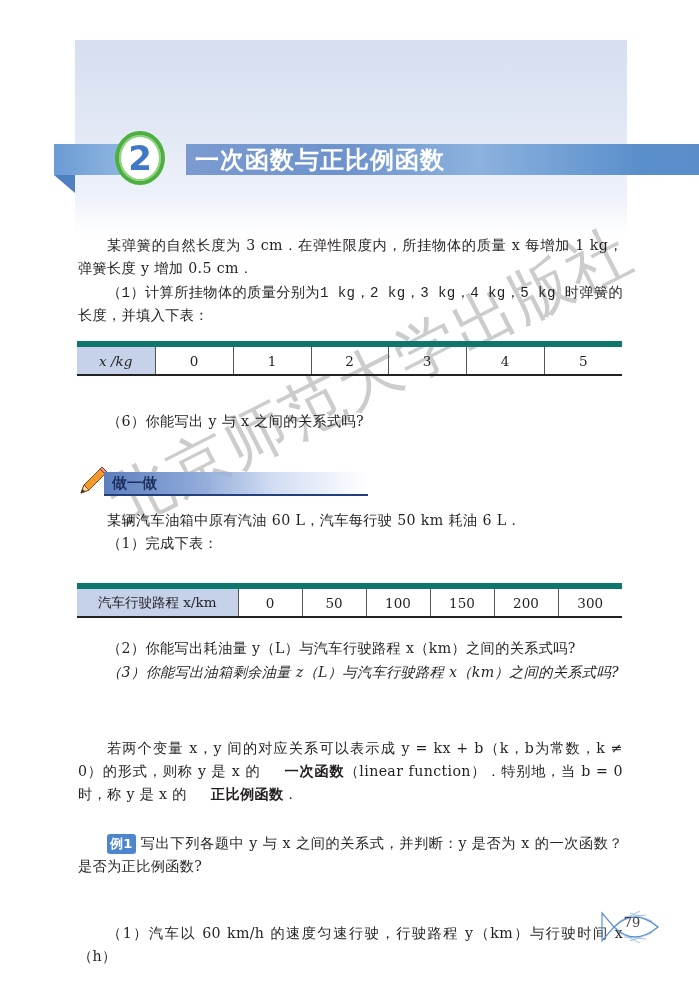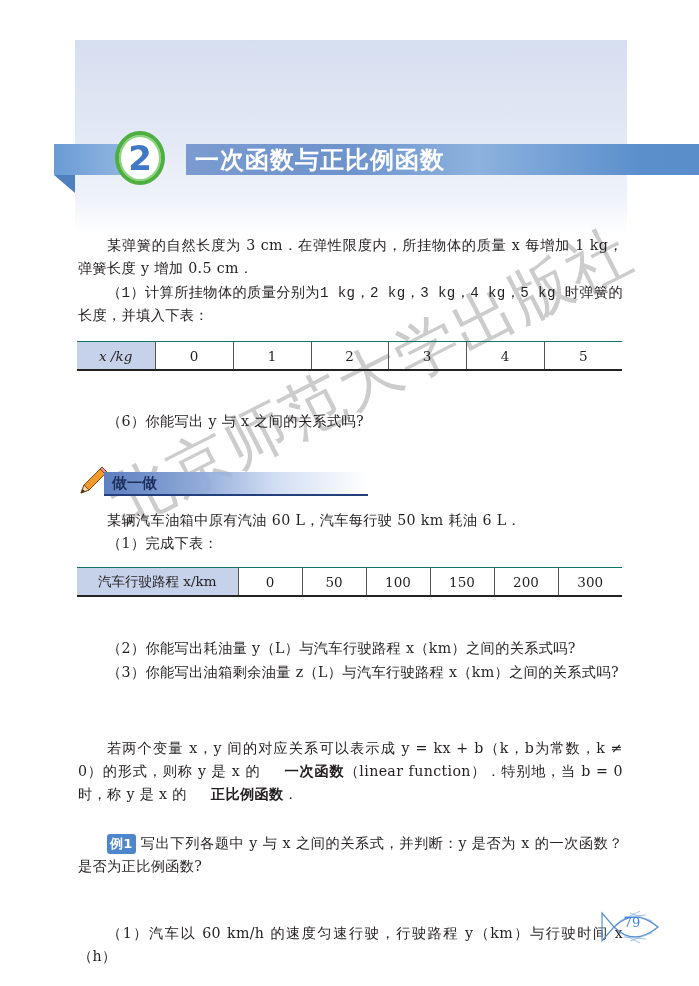--- a/index.html
+++ b/index.html
@@ -48,21 +48,21 @@
   .var { font-style:italic; }
   .bold { font-weight:bold; font-family:"DejaVu Sans","Liberation Sans",sans-serif;margin-left:24px; }
   table.grid {
     position:absolute; left:77px; border-collapse:collapse;
     font-size:13.5px;
   }
   table.grid td {
     border-left:1px solid #555; border-right:1px solid #555;
     text-align:center; height:27px; padding:0;
   }
-  table.grid tr:first-child td { border-top:1px solid #0f766e; border-bottom:1px solid #777;margin-left:12px; }
+  table.grid tr:first-child td { border-top:6px solid #0f766e; border-bottom:1px solid #777;margin-left:12px; }
   table.grid tr:last-child td { border-bottom:2px solid #222; }
   table.grid td:first-child { border-left:none; background:#c6d2ea; }
   table.grid td:last-child { border-right:none; }
   .zuoyizuo {
     position:absolute; left:78px; top:470px; width:290px; height:28px;
   }
   .zyz-bar {
     position:absolute; left:26px; top:2px; width:264px; height:22px;
     background:linear-gradient(to right,#5d7fbf 0%,#8ea9d8 35%,rgba(180,200,235,0.6) 65%,rgba(255,255,255,0) 100%);
     border-bottom:2px solid #23407c;
@@ -82,21 +82,21 @@
   .watermark {
     position:absolute; left:95px; top:470px; width:520px;
     transform:rotate(-27deg); transform-origin:left top;
     font-family:"DejaVu Serif","Liberation Serif",serif;
     font-size:62px; color:rgba(120,120,120,0.38);
     letter-spacing:2px; white-space:nowrap; pointer-events:none;
   }
   .page-fish { position:absolute; left:600px; top:905px; width:60px; height:44px; }
   .page-num {
     position:absolute; left:618px; top:915px; width:28px; text-align:center;
-    font-size:13px; color:#3b82f6;
+    font-size:13px; color:#404040;
   }
 </style>
 </head>
 <body>
 
 <div class="header-bg"></div>
 <div class="ribbon-left"></div>
 <div class="ribbon-fold"></div>
 <div class="num-circle">2</div>
 <div class="title-bar">
@@ -140,21 +140,21 @@
     <polygon points="3,27 4.5,23 7,25.5" fill="#333"></polygon>
     <polygon points="22,3 27,8 29,6 24,1" fill="#e88aa4" stroke="#8a4a10" stroke-width="1"></polygon>
   </svg>
   <div class="zyz-bar"></div>
   <span class="zyz-label">做一做</span>
 </div>
 
 <div class="p indent" style="top:509px;">某辆汽车油箱中原有汽油 60 L，汽车每行驶 50 km 耗油 6 L．</div>
 <div class="p indent" style="top:532px;">（1）完成下表：</div>
 
-<table class="grid" style="top:567px; width:545px;">
+<table class="grid" style="top:583px; width:545px;">
   <colgroup>
       <col style="width:161px">
       <col style="width:64px">
       <col style="width:64px">
       <col style="width:64px">
       <col style="width:64px">
       <col style="width:64px">
       <col style="width:64px">
     </colgroup>
   <tbody>
@@ -164,21 +164,21 @@
     <td>50</td>
     <td>100</td>
     <td>150</td>
     <td>200</td>
     <td>300</td>
   </tr>
 </tbody>
   </table>
 
 <div class="p indent" style="top:637px;">（2）你能写出耗油量 y（L）与汽车行驶路程 x（km）之间的关系式吗?</div>
-<div class="p indent" style="top:661px;">（3）你能写出油箱剩余油量 z（L）与汽车行驶路程 x（km）之间的关系式吗?</div>
+<div class="p indent" style="top:661px;font-style:italic;">（3）你能写出油箱剩余油量 z（L）与汽车行驶路程 x（km）之间的关系式吗?</div>
 
 <div class="p indent" style="top:737px;"><span>若两个变量 x，y 间的对应关系可以表示成 y = kx + b（k，b为常数，k ≠ 0）的形式，则称 y 是 x 的</span><span class="bold">一次函数</span><span>（linear function）．特别地，当 b = 0 时，称 y 是 x 的</span><span class="bold">正比例函数</span><span>．</span></div>
 
 <div class="p indent" style="top:832px;"><span class="example-badge">例1</span> <span>写出下列各题中 y 与 x 之间的关系式，并判断：y 是否为 x 的一次函数？是否为正比例函数?</span></div>
 <div class="p indent" style="top:878px;margin-top:44px;">（1）汽车以 60 km/h 的速度匀速行驶，行驶路程 y（km）与行驶时间 x（h）</div>
 
 <svg class="page-fish" viewBox="0 0 60 44">
   <path d="M2,8 L14,22 L2,36 Z" fill="none" stroke="#5b8fcc" stroke-width="1.2"></path>
   <path d="M14,22 Q34,2 58,22 Q34,42 14,22 Z" fill="none" stroke="#5b8fcc" stroke-width="1.4"></path>
   <path d="M20,16 L40,6 M24,12 L46,10 M30,8 L52,16 M20,28 L40,38 M24,32 L46,34 M30,36 L52,28" stroke="#8fb5e0" stroke-width="0.8"></path>

